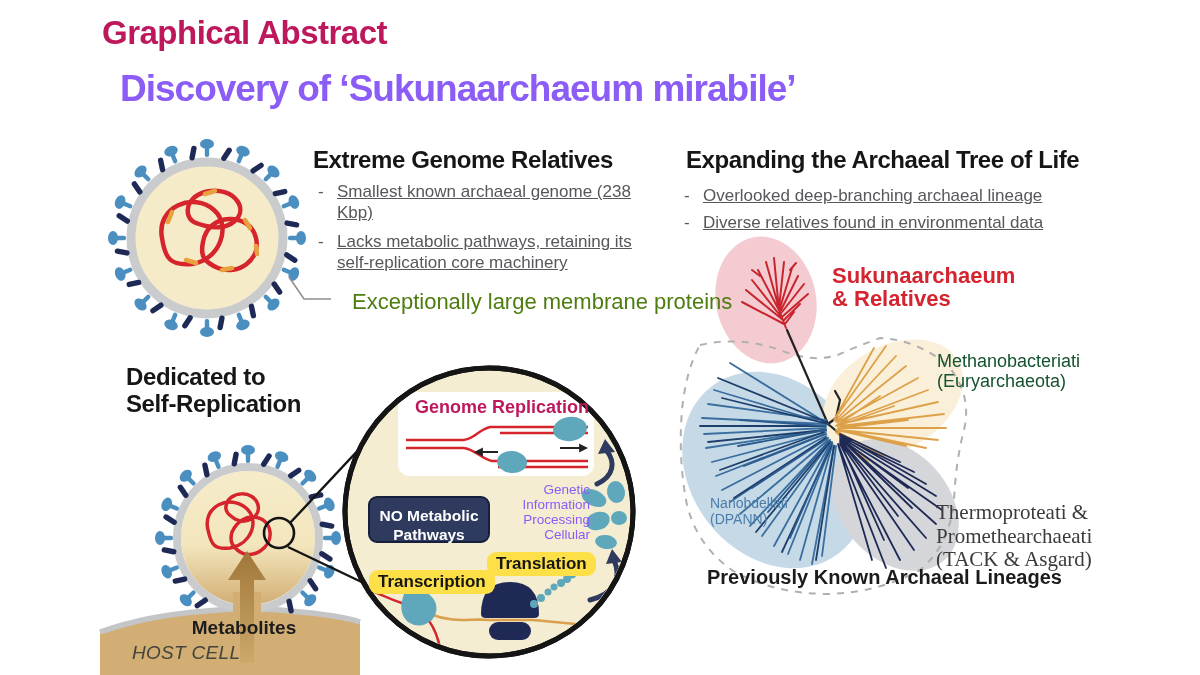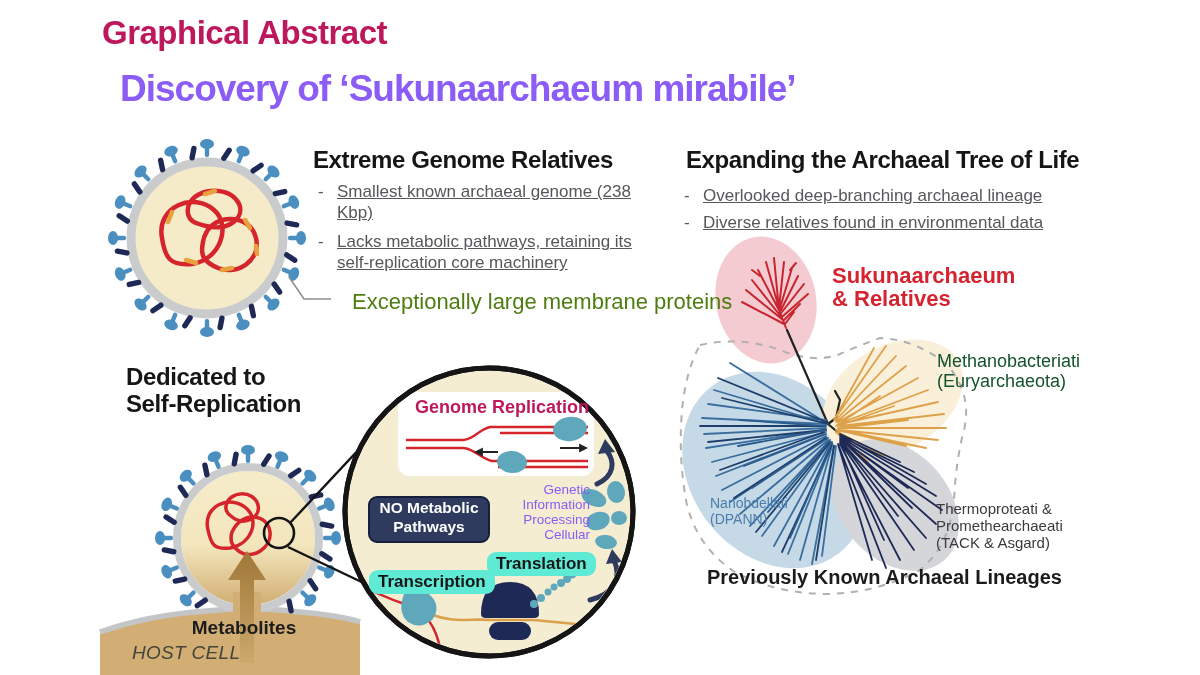--- a/index.html
+++ b/index.html
@@ -14,28 +14,28 @@
   .sec-head{font-size:24px;font-weight:700;color:#161616;letter-spacing:-0.4px;}
   .bullets{list-style:none;margin:0;padding:0;color:#56575b;font-size:17px;line-height:1.22;}
   .bullets li{position:relative;padding-left:21px;margin-bottom:9px;text-decoration:underline;}
   .bullets li::before{content:"-";position:absolute;left:2px;top:0;}
   .bullets.tight li{margin-bottom:6px;}
   .callout{left:352px;top:289px;font-size:22px;color:#4d7c0f;}
   .clade{line-height:1.12;}
   .clade-suku{left:832px;top:264px;font-size:22px;font-weight:700;color:#d5232f;line-height:1.05;}
   .clade-methano{left:937px;top:343px;font-size:18px;color:#14532d;margin-top:8px;}
   .clade-nano{left:710px;top:496px;font-size:14px;color:#4b7dab;}
-  .clade-thermo{left:936px;top:501px;font-size:15px;color:#3b3b3d;}
+  .clade-thermo{left:936px;top:501px;font-size:21px;color:#3b3b3d;font-family:Liberation Serif, serif;}
   .tree-caption{left:707px;top:566px;font-size:20px;font-weight:700;color:#1b1b1b;}
   .sr-head{left:126px;top:364px;font-size:24px;font-weight:700;color:#161616;line-height:1.12;letter-spacing:-0.4px;}
   .gr-label{left:398px;top:397px;width:196px;text-align:center;font-size:18px;font-weight:700;color:#be185d;margin-left:6px;}
   .nm-box{left:368px;top:496px;width:122px;height:47px;background:#2e3a5e;border:2px solid #161f3d;border-radius:9px;
-          color:#ffffff;font-size:15.5px;font-weight:700;text-align:center;line-height:1.25;padding-top:0;box-sizing:border-box;}
+          color:#ffffff;font-size:15.5px;font-weight:700;text-align:center;line-height:1.25;padding-top:8px;box-sizing:border-box;}
   .gi-label{left:494px;top:483px;width:96px;text-align:right;font-size:13.5px;color:#8b5cf6;line-height:1.1;}
-  .pill{background:#5eead4;border-radius:9px;padding:2px 9px;font-size:17px;font-weight:700;color:#161616;}
+  .pill{background:#fde047;border-radius:9px;padding:2px 9px;font-size:17px;font-weight:700;color:#161616;}
   .pill-translation{left:487px;top:552px;}
   .pill-transcription{left:369px;top:570px;}
   .metabolites{left:183px;top:617px;width:122px;text-align:center;font-size:19px;font-weight:700;color:#1c1c1c;}
   .hostcell{left:132px;top:642px;font-size:19px;font-style:italic;color:#45443a;letter-spacing:0.3px;}
 </style>
 </head>
 <body>
 
 <div id="stage">
 

